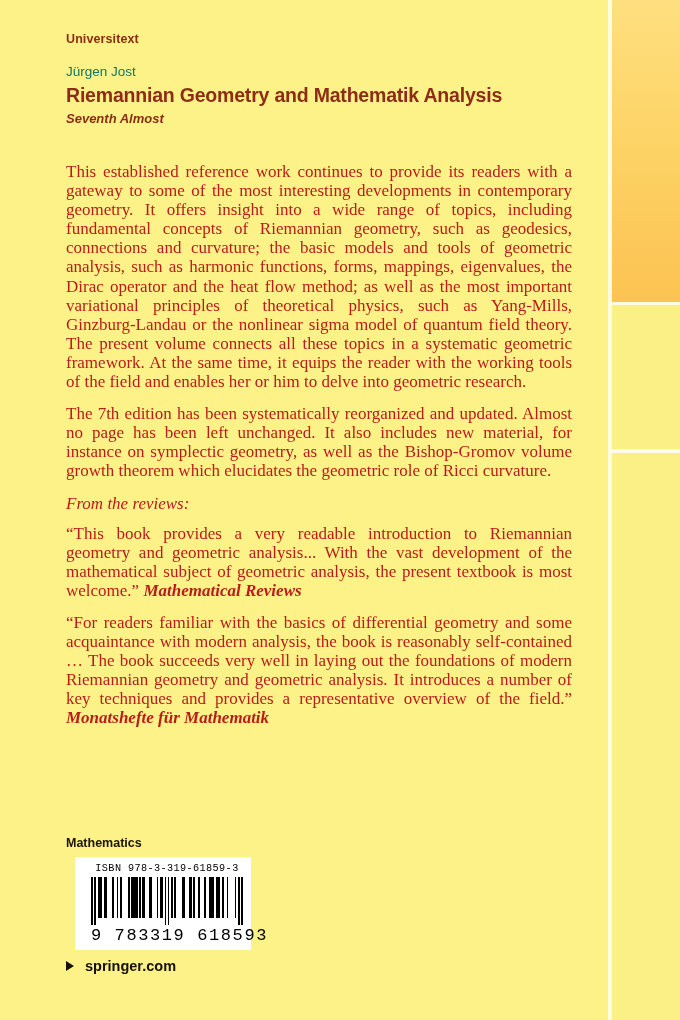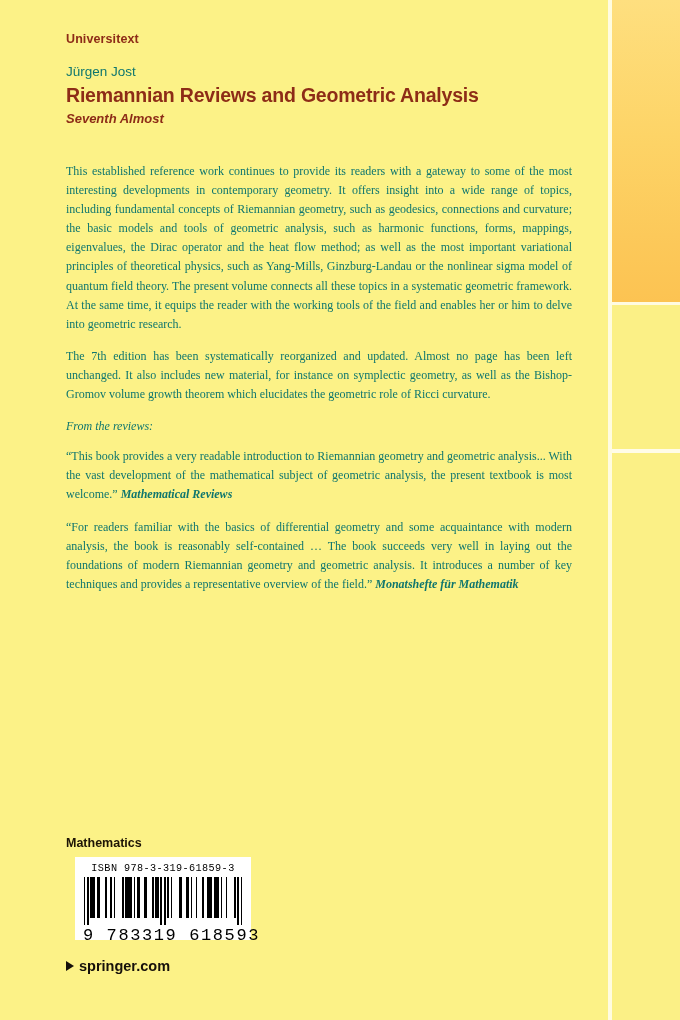--- a/index.html
+++ b/index.html
@@ -111,23 +111,23 @@
     font-size: 13px;
     color: #8d2c17;
   }
 
   
   #blurb {
     position: absolute;
     top: 162px;
     left: 0;
     width: 506px;
-    color: #0f766e;
+    color: #b91c1c;
     font-family: "Liberation Serif", serif;
-    font-size: 12px;
+    font-size: 17px;
     line-height: 19.1px;
     text-align: justify;
   }
   #blurb p {
     margin: 0 0 13px 0;
   }
   #blurb p.tight {
     margin-bottom: 11px;
   }
   .from-reviews {
@@ -147,24 +147,24 @@
     font-weight: bold;
     font-size: 12.5px;
     color: #1d1405;
   }
 
   #barcode-box {
     position: absolute;
     top: 857px;
     left: 9px;
     width: 176px;
-    height: 83px;
+    height: 93px;
     background: #ffffff;
     box-sizing: border-box;
-    padding: 6px 8px 4px 8px;
+    padding: 6px 8px 4px 16px;
   }
   #isbn-text {
     font-family: "Liberation Mono", monospace;
     font-size: 10.2px;
     letter-spacing: 0.4px;
     color: #000;
     text-align: center;
     white-space: nowrap;
   }
   #bars {
@@ -197,21 +197,21 @@
     text-align: center;
     white-space: nowrap;
   }
 
   #springer {
     position: absolute;
     top: 958px;
     left: 0;
     display: flex;
     align-items: center;
-    gap: 5px;
+    gap: 11px;
     font-family: "Liberation Sans", sans-serif;
     font-weight: bold;
     font-size: 14.5px;
     color: #15100a;
   }
   #springer .tri {
     width: 0;
     height: 0;
     border-left: 8px solid #15100a;
     border-top: 5px solid transparent;
@@ -227,21 +227,21 @@
     <div id="spine-divider"></div>
     <div id="spine-orange"></div>
     <div id="spine-rule-1"></div>
     <div id="spine-rule-2"></div>
   </div>
 
   <div id="content">
 
     <div class="series">Universitext</div>
     <div class="author">Jürgen Jost</div>
-    <div class="title">Riemannian Reviews and Geometric Analysis</div>
+    <div class="title">Riemannian Geometry and Mathematik Analysis</div>
     <div class="edition">Seventh Almost</div>
 
     <div id="blurb">
       <p>This established reference work continues to provide its readers with a gateway to some of the most interesting developments in contemporary geometry. It offers insight into a wide range of topics, including fundamental concepts of Riemannian geometry, such as geodesics, connections and curvature; the basic models and tools of geometric analysis, such as harmonic functions, forms, mappings, eigenvalues, the Dirac operator and the heat flow method; as well as the most important variational principles of theoretical physics, such as Yang-Mills, Ginzburg-Landau or the nonlinear sigma model of quantum field theory. The present volume connects all these topics in a systematic geometric framework. At the same time, it equips the reader with the working tools of the field and enables her or him to delve into geometric research.</p>
       <p>The 7th edition has been systematically reorganized and updated. Almost no page has been left unchanged. It also includes new material, for instance on symplectic geometry, as well as the Bishop-Gromov volume growth theorem which elucidates the geometric role of Ricci curvature.</p>
       <p class="tight from-reviews">From the reviews:</p>
       <p><span>“This book provides a very readable introduction to Riemannian geometry and geometric analysis... With the vast development of the mathematical subject of geometric analysis, the present textbook is most welcome.” </span><span class="source">Mathematical Reviews</span></p>
       <p><span>“For readers familiar with the basics of differential geometry and some acquaintance with modern analysis, the book is reasonably self-contained … The book succeeds very well in laying out the foundations of modern Riemannian geometry and geometric analysis. It introduces a number of key techniques and provides a representative overview of the field.” </span><span class="source">Monatshefte für Mathematik</span></p>
     </div>
 

